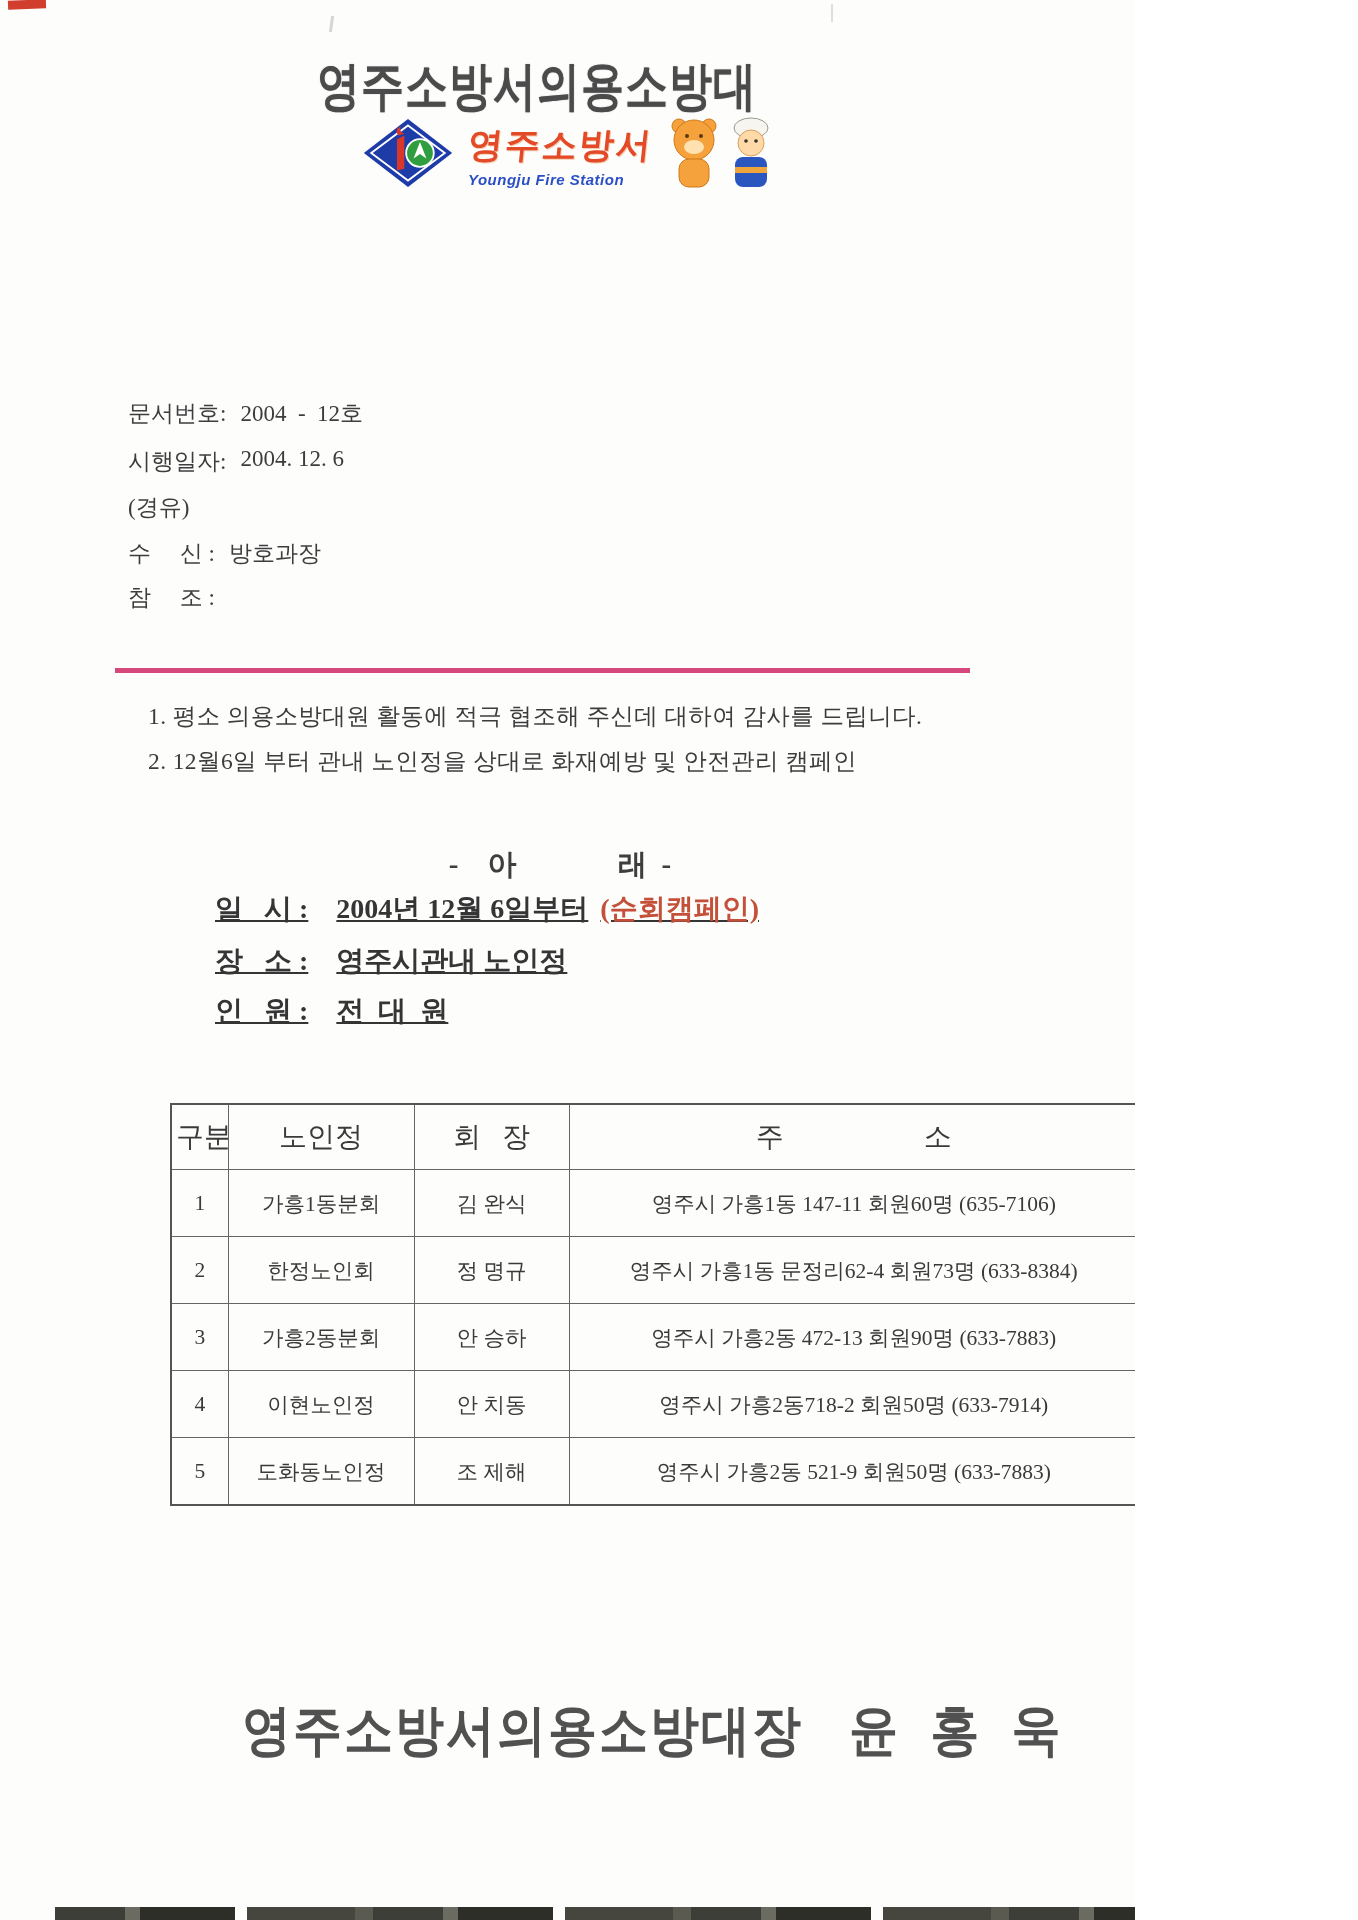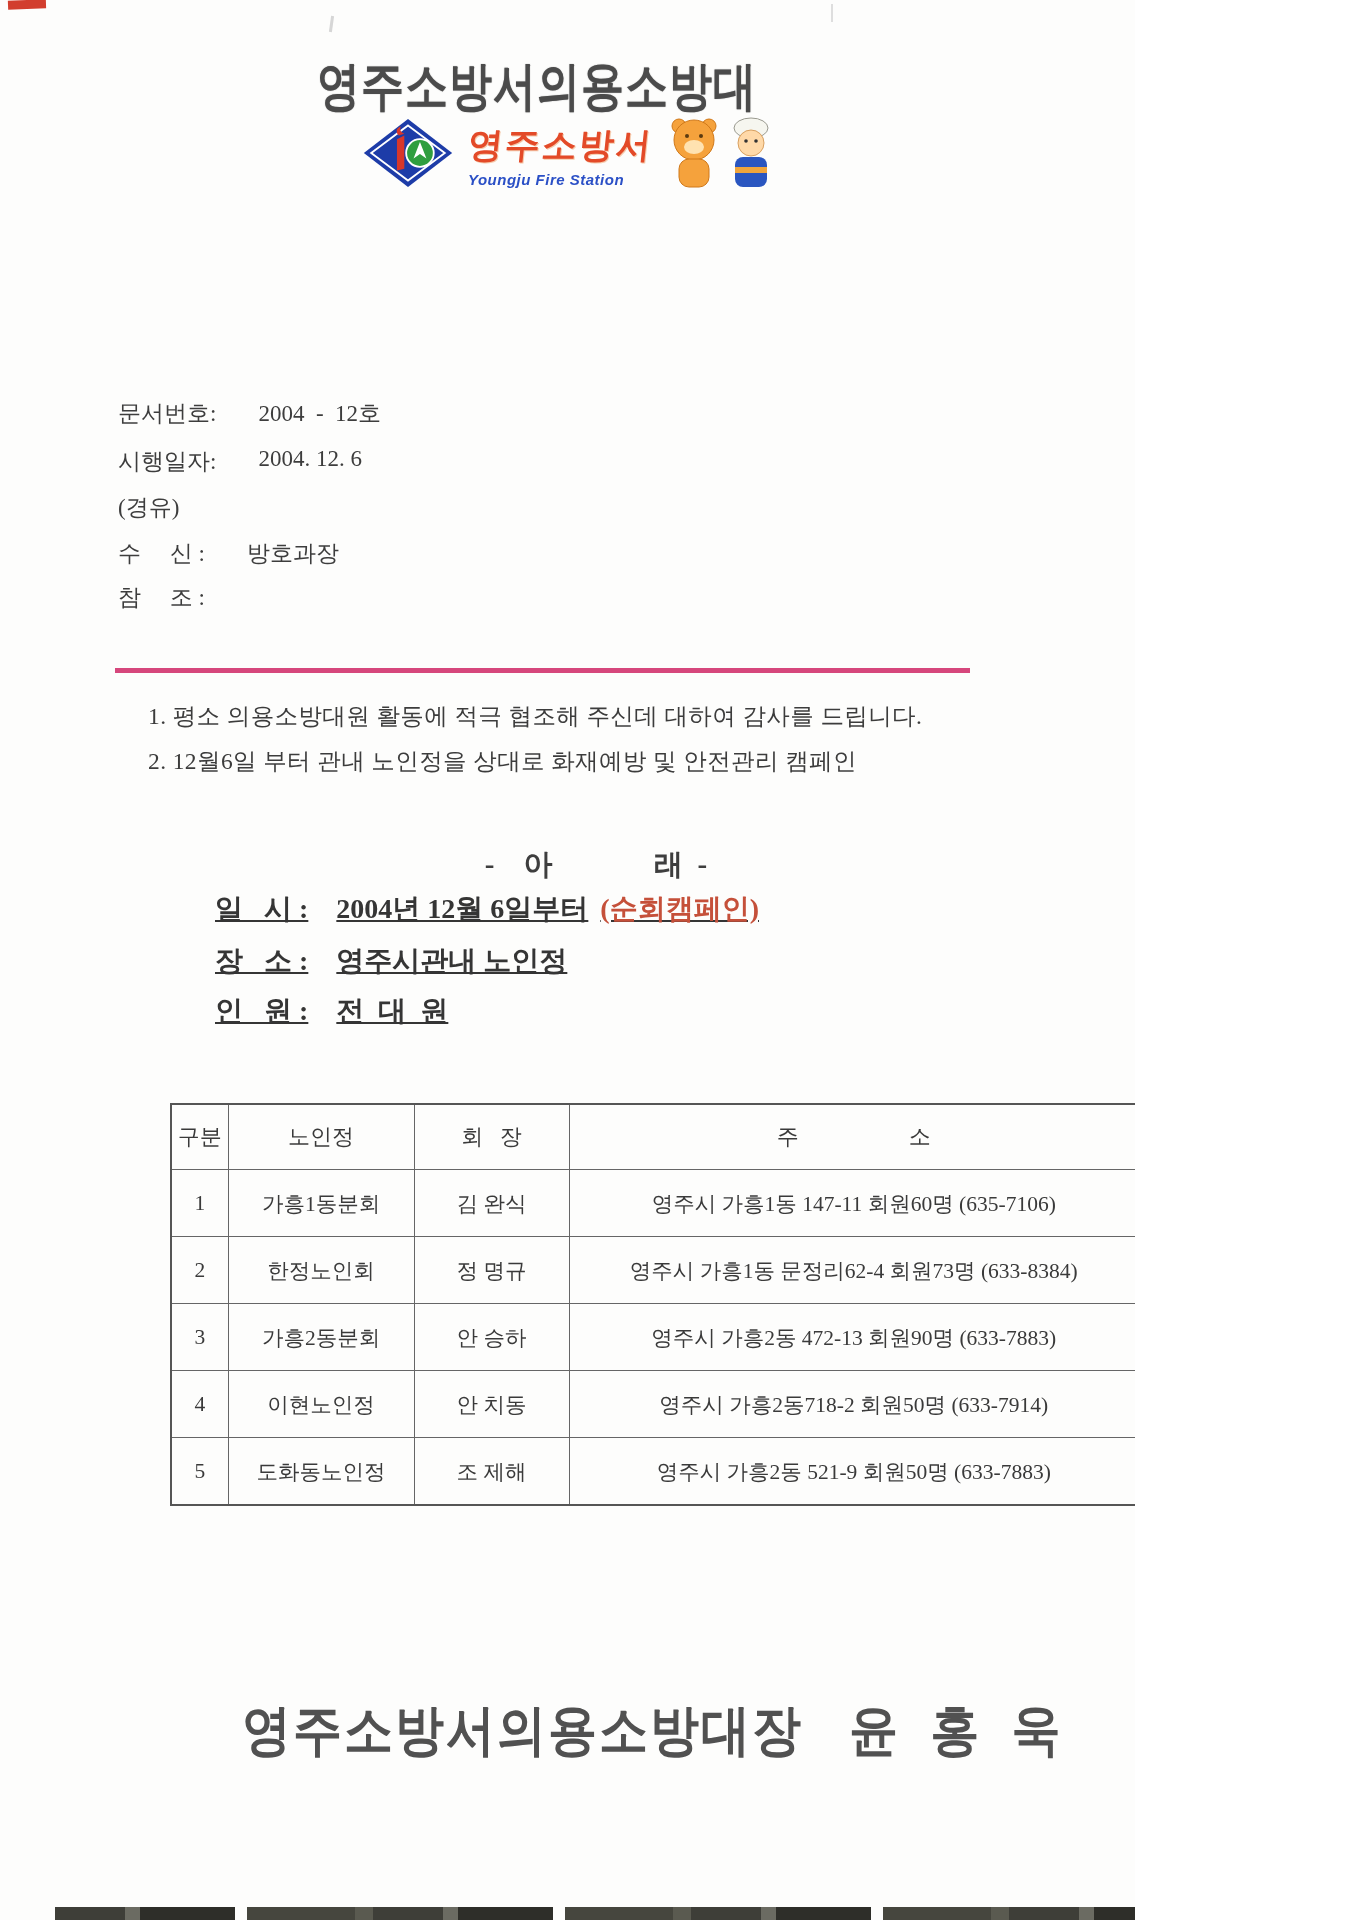--- a/index.html
+++ b/index.html
@@ -37,41 +37,41 @@
 
   
   .contact-box{
     position:absolute;left:127px;top:252px;width:848px;height:140px;
     border:1.5px solid #999;box-sizing:border-box;padding:8px 8px 6px 8px;
   }
   .contact-line{font-size:22.5px;line-height:36px;color:#3e3e3e;letter-spacing:.3px;}
   .contact-line.cafe{text-align:center;font-weight:bold;font-size:23.5px;margin-top:6px;}
 
   
-  .meta-row{position:absolute;left:118px;display:flex;font-size:23px;color:#3d3d3d;gap:28px;}
+  .meta-row{position:absolute;left:128px;display:flex;font-size:23px;color:#3d3d3d;}
   .meta-row .lbl{white-space:pre;}
   .meta-row .val{margin-left:14px;white-space:pre;}
   .meta-doc{top:398px;}
   .meta-date{top:446px;}
   .meta-via{top:492px;}
   .meta-recv{top:538px;}
   .meta-cc{top:582px;}
   .meta-subj{top:620px;font-weight:bold;font-size:26.5px;color:#343434;}
   .meta-subj .val{margin-left:18px;letter-spacing:1px;}
 
   .rule{position:absolute;left:115px;top:668px;width:855px;height:5px;background:#d6477c;}
 
   
   .body-line{position:absolute;left:148px;font-size:23.5px;color:#3c3c3c;letter-spacing:.4px;}
   .body-1{top:700px;}
   .body-2{top:745px;}
 
   .below-heading{
     position:absolute;left:0;top:845px;width:1120px;text-align:center;
-    font-size:29px;font-weight:bold;color:#3e3e3e;white-space:pre;padding-left:36px;
+    font-size:29px;font-weight:bold;color:#3e3e3e;white-space:pre;
   }
 
   .detail-row{position:absolute;left:215px;display:flex;font-size:28px;font-weight:bold;color:#353535;text-decoration:underline;}
   .detail-row .lbl{white-space:pre;}
   .detail-row .val{margin-left:28px;white-space:pre;}
   .detail-row .hl{margin-left:12px;white-space:pre;}
   .d-schedule{top:890px;}
   .d-place{top:942px;}
   .d-personnel{top:992px;}
 
@@ -79,21 +79,21 @@
   table.roster{
     position:absolute;left:170px;top:1103px;width:968px;
     border-collapse:collapse;table-layout:fixed;
     font-size:21.5px;color:#3a3a3a;
   }
   table.roster th,table.roster td{
     border:1px solid #666;text-align:center;vertical-align:middle;
     padding:0 4px;overflow:hidden;
   }
   table.roster{border:2px solid #555;}
-  table.roster th{font-weight:normal;font-size:22px;height:64px;}
+  table.roster th{font-weight:normal;font-size:28px;height:64px;}
   table.roster td{height:66px;}
   .col-no{width:57px;}
   .col-center{width:186px;}
   .col-chair{width:155px;}
   .col-addr{width:570px;}
 
   
   .signature{
     position:absolute;left:185px;top:1630px;width:1000px;
     font-size:49px;font-weight:bold;color:#515151;

